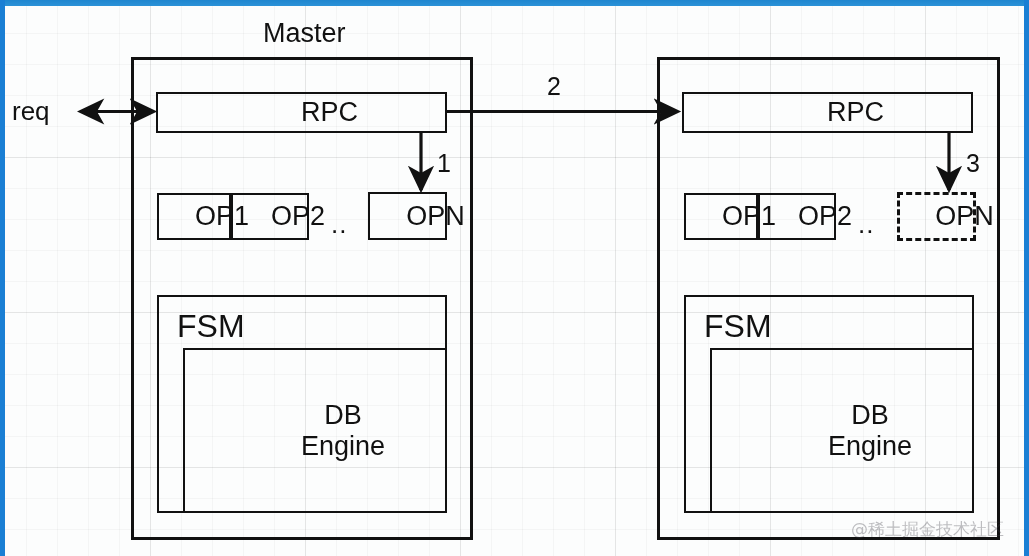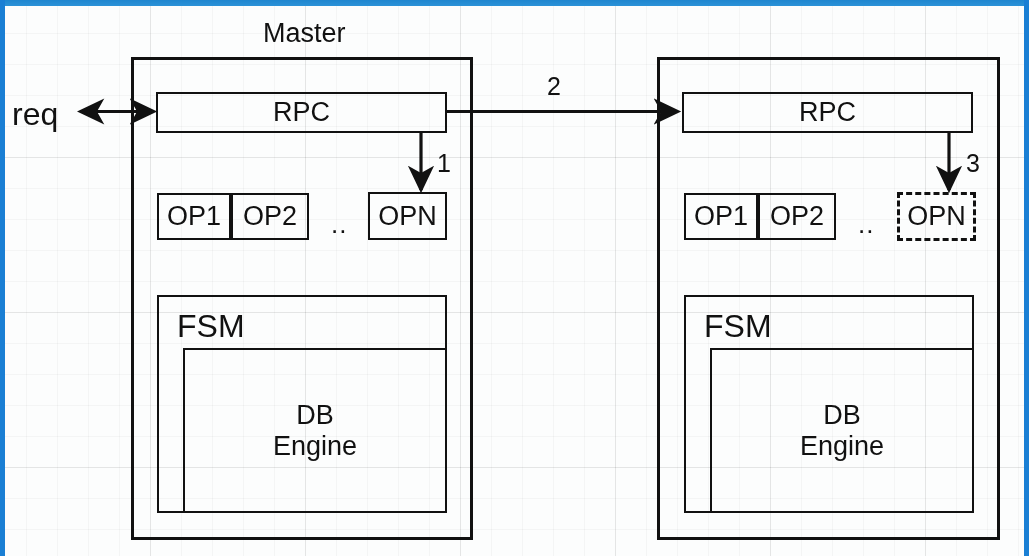--- a/index.html
+++ b/index.html
@@ -59,33 +59,34 @@
   .box.dashed { border-style: dashed; border-width: 3px; }
 
   .label {
     position: absolute;
     color: #111111;
     white-space: nowrap;
     line-height: 1;
   }
   .title-label { font-size: 27px; }
   .box-label  { font-size: 32px; }
-  .small-label{ font-size: 32px; }
+  .small-label{ font-size: 26px; }
   .num-label  { font-size: 25px; }
   .dots-label { font-size: 26px; letter-spacing: 1px; }
 
   .centered-text {
     position: absolute;
     display: flex;
     align-items: center;
     justify-content: center;
     color: #111111;
     text-align: center;
     line-height: 1.12;
     font-size: 27px;
+    padding-left: 28px;
   }
 
   .watermark {
     position: absolute;
     color: rgba(60,60,70,0.33);
     font-size: 17px;
     white-space: nowrap;
     font-family: "DejaVu Sans", sans-serif;
   }
 
@@ -182,17 +183,18 @@
   <div class="box thin" style="left:710px; top:348px; width:264px; height:165px;"></div>
   <div class="centered-text" style="left:710px; top:348px; width:264px; height:165px; flex-direction:column;">
     <span>DB</span>
     <span>Engine</span>
   </div>
 
   <div class="label num-label" style="left:437px; top:151px;">1</div>
   <div class="label num-label" style="left:547px; top:74px;">2</div>
   <div class="label num-label" style="left:966px; top:151px;">3</div>
 
+  <div class="watermark" style="left:851px; top:518px;">@稀土掘金技术社区</div>
 
   <div class="chrome-top"></div>
   <div class="chrome-left"></div>
   <div class="chrome-right"></div>
 </div>
 
 </body></html>

